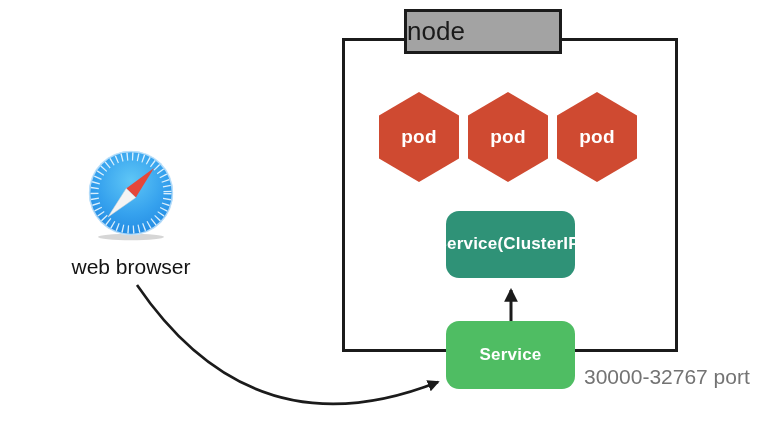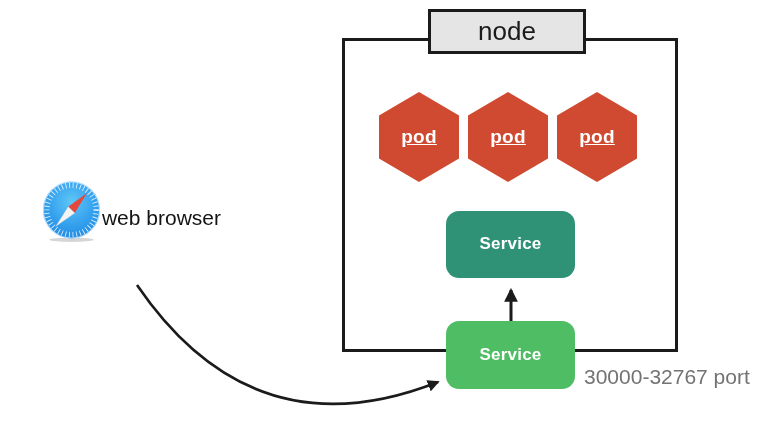--- a/index.html
+++ b/index.html
@@ -29,47 +29,46 @@
     left: 342px; top: 38px;
     width: 336px; height: 314px;
     border: 3px solid #1b1b1b;
     box-sizing: border-box;
     background: transparent;
     z-index: 0;
   }
   
   .node-label {
     position: absolute;
-    left: 428px; top: 9px;
+    left: 404px; top: 9px;
     width: 158px; height: 45px;
-    background: #e5e5e5;
+    background: #a3a3a3;
     border: 3px solid #1b1b1b;
     box-sizing: border-box;
     display: flex;
     align-items: center;
-    justify-content: center;
+    justify-content: flex-start;
     font-size: 26px;
     color: #1b1b1b;
     z-index: 2;
   }
   
   .hex {
     position: absolute;
     top: 92px;
     width: 80px; height: 90px;
     clip-path: polygon(50% 0%, 100% 26%, 100% 74%, 50% 100%, 0% 74%, 0% 26%);
     display: flex;
     align-items: center;
     justify-content: center;
     color: #ffffff;
     font-weight: bold;
     font-size: 19px;
     letter-spacing: 0.3px;
     z-index: 2;
-    text-decoration: underline;
   }
   .hex-1 { left: 379px; }
   .hex-2 { left: 468px; }
   .hex-3 { left: 557px; }
   
   .svc {
     position: absolute;
     left: 446px;
     width: 129px;
     border-radius: 13px;
@@ -90,24 +89,24 @@
   .port-label {
     position: absolute;
     left: 584px; top: 365px;
     font-size: 21px;
     color: #737373;
     white-space: nowrap;
     z-index: 2;
   }
   .browser-group {
     position: absolute;
-    left: 41px; top: 165px;
+    left: 41px; top: 149px;
     width: 180px;
     display: flex;
-    flex-direction: row;
+    flex-direction: column;
     align-items: center;
     z-index: 2;
   }
   .browser-icon {
     width: 90px; height: 94px;
   }
   .browser-label {
     margin-top: 12px;
     font-size: 21px;
     color: #141414;
@@ -139,20 +138,21 @@
   </div>
   <div class="hex hex-2" style="background: rgb(207, 74, 49);">
     <span>pod</span>
   </div>
   <div class="hex hex-3" style="background: rgb(207, 74, 49);">
     <span>pod</span>
   </div>
 
   <div class="svc svc-clusterip" style="background: rgb(47, 146, 119);">
     <span>Service</span>
+    <span>(ClusterIP)</span>
   </div>
   <div class="svc svc-nodeport" style="background: rgb(79, 189, 99);">
     <span>Service</span>
   </div>
 
   <div class="port-label">30000-32767 port</div>
 
   <div class="browser-group">
     <svg class="browser-icon" viewBox="0 0 90 94">
       <defs>

